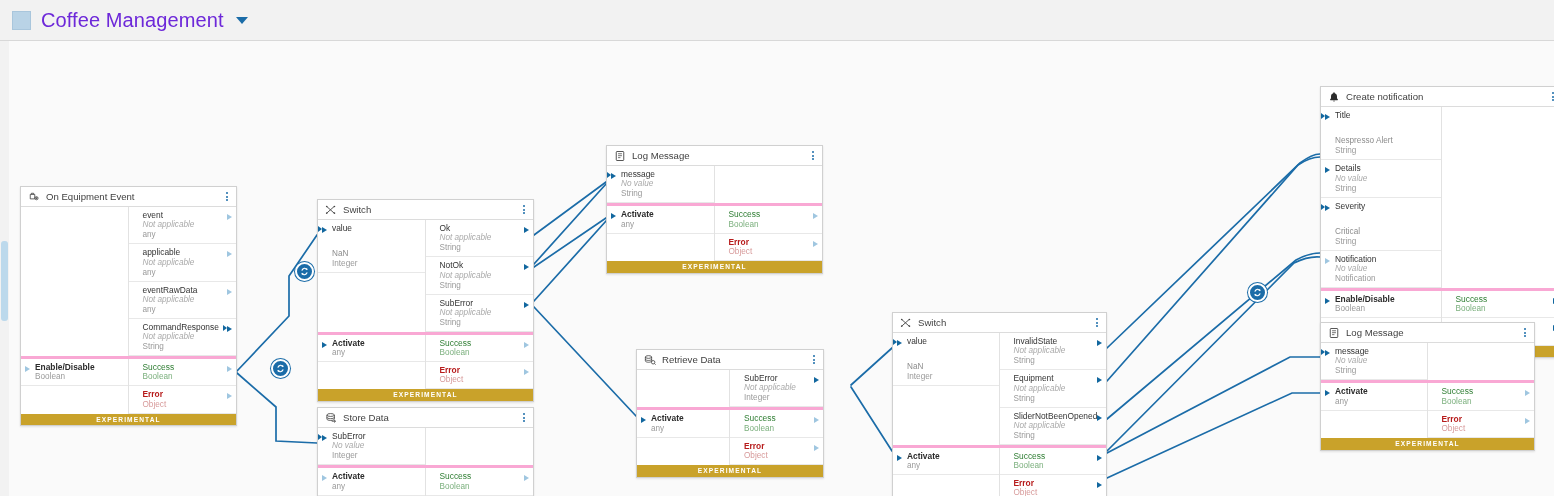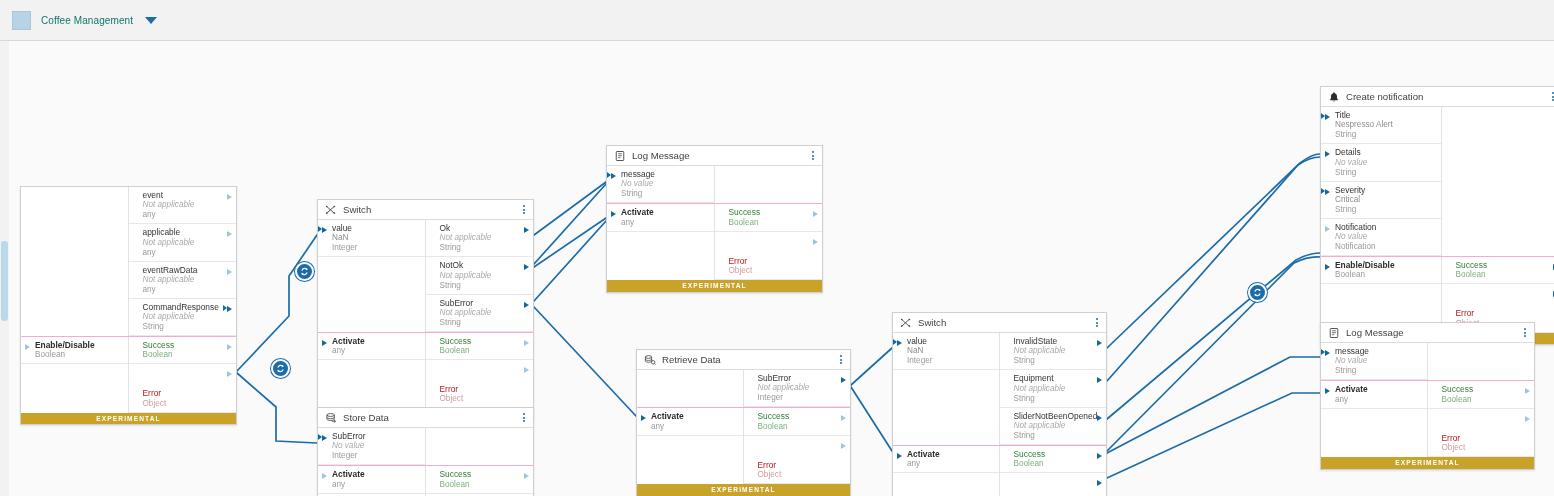--- a/index.html
+++ b/index.html
@@ -12,21 +12,21 @@
     position:relative;
   }
 
   
   #topbar {
     position:absolute; left:0; top:0; width:1554px; height:41px;
     background:#f2f2f2; border-bottom:1px solid #d8d8d8;
     display:flex; align-items:center; padding-left:12px; gap:10px;
   }
   #appicon { width:19px; height:19px; background:#b9d3e6; border:1px solid #a9c6dc; }
-  #apptitle { font-size:10px; color:#0f766e; letter-spacing:.1px; }
+  #apptitle { font-size:20px; color:#6d28d9; letter-spacing:.1px; }
   #titlecaret {
     width:0;height:0;border-left:6px solid transparent;border-right:6px solid transparent;
     border-top:7px solid #1b6ca8; margin-left:2px;
   }
 
   
   #canvas {
     position:absolute; left:0; top:41px; width:1554px; height:455px;
     background:#fafafa; overflow:hidden;
   }
@@ -57,28 +57,28 @@
   .body { display:flex;justify-content:space-between; }
   .col { width:50%; }
   .col.left { border-right:1px solid #e2e2e2; }
   .cell {
     position:relative; padding:3px 14px 3px 14px; min-height:27px;
     border-bottom:1px solid #e8e8e8;
   }
   .cell.blank { border-bottom:1px solid transparent; }
   .cell .n { display:block; font-size:8.4px; color:#333; line-height:1.22; }
   .cell .v { display:block; font-size:8.2px; color:#a9a9a9; font-style:italic; line-height:1.22; }
-  .cell .v.solid { font-style:normal; color:#8c8c8c; }
+  .cell .v.solid { font-style:normal; color:#8c8c8c;margin-top:16px; }
   .cell .t { display:block; font-size:8.2px; color:#9a9a9a; line-height:1.22; }
 
-  .sect { border-top:1px solid #f9a8d4; }
+  .sect { border-top:3px solid #f9a8d4; }
   .cell.bold .n { font-weight:bold; color:#2b2b2b; }
   .cell.ok  .n { font-weight:normal; color:#2e7d32; }
   .cell.ok  .t { color:#7cb07e; }
-  .cell.err .n { font-weight:normal; color:#b71c1c;margin-top:21px; }
+  .cell.err .n { font-weight:bold; color:#b71c1c; }
   .cell.err .t { color:#d79a9a; }
 
   
   .port { position:absolute; top:7px; width:0;height:0;
     border-top:3.6px solid transparent; border-bottom:3.6px solid transparent; }
   .port.in  { left:4px;  border-left:5.4px solid #9fc6e0; }
   .port.out { right:4px; border-left:5.4px solid #9fc6e0; }
   .port.on  { border-left-color:#12679f; }
   .port.on.dbl::after {
     content:""; position:absolute; left:-9px; top:-3.6px; width:0;height:0;
@@ -126,20 +126,36 @@
       <path d="M 1107,340 L 1298,124 Q 1310,116 1320,116" fill="none" stroke="#1b6ca8" stroke-width="1.7" stroke-linecap="round"></path>
       <path d="M 1107,378 L 1296,219 Q 1309,212 1320,212" fill="none" stroke="#1b6ca8" stroke-width="1.7" stroke-linecap="round"></path>
       <path d="M 1107,410 L 1294,222 Q 1308,215 1320,216" fill="none" stroke="#1b6ca8" stroke-width="1.7" stroke-linecap="round"></path>
       <path d="M 1107,412 L 1290,316 L 1320,316" fill="none" stroke="#1b6ca8" stroke-width="1.7" stroke-linecap="round"></path>
       <path d="M 1107,437 L 1292,352 L 1320,352" fill="none" stroke="#1b6ca8" stroke-width="1.7" stroke-linecap="round"></path>
       <path d="M 1535,218 L 1547,218" fill="none" stroke="#1b6ca8" stroke-width="1.7" stroke-linecap="round"></path>
       <path d="M 1535,243 L 1547,243" fill="none" stroke="#1b6ca8" stroke-width="1.7" stroke-linecap="round"></path>
     </svg>
   <div id="nodelayer">
       <div class="node" style="left: 20px; top: 145px; width: 217px;">
+        <div class="node-head">
+          <span class="hicon"><svg viewBox="0 0 16 16">
+              <g fill="none" stroke="#444" stroke-width="1.1">
+                <path d="M3 4.5h6v6H3z"></path>
+                <path d="M4.5 4.5V3h3v1.5"></path>
+              </g>
+              <circle cx="11.3" cy="9.6" r="2.1" fill="none" stroke="#444" stroke-width="1.1"></circle>
+              <path d="M11.3 8.4v2.4M10.1 9.6h2.4" stroke="#444" stroke-width="1"></path>
+            </svg></span>
+          <span class="node-title">On Equipment Event</span>
+          <span class="kebab">
+            <i></i>
+            <i></i>
+            <i></i>
+          </span>
+        </div>
         <div class="body">
           <div class="col left">
             <div class="cell blank"></div>
             <div class="cell blank"></div>
             <div class="cell blank"></div>
             <div class="cell blank"></div>
           </div>
           <div class="col right">
             <div class="cell ">
               <span class="port out"></span>
@@ -359,21 +375,21 @@
             </div>
             <div class="cell err">
               <span class="port out"></span>
               <span class="n">Error</span>
               <span class="t">Object</span>
             </div>
           </div>
         </div>
         <div class="exp">EXPERIMENTAL</div>
       </div>
-      <div class="node" style="left: 636px; top: 308px; width: 215px;">
+      <div class="node" style="left: 636px; top: 308px; width: 188px;">
         <div class="node-head">
           <span class="hicon"><svg viewBox="0 0 16 16">
               <g fill="none" stroke="#444" stroke-width="1.1">
                 <ellipse cx="6" cy="4" rx="4.2" ry="1.8"></ellipse>
                 <path d="M1.8 4v5.2c0 1 1.9 1.8 4.2 1.8s4.2-.8 4.2-1.8V4"></path>
                 <path d="M1.8 6.8c0 1 1.9 1.8 4.2 1.8s4.2-.8 4.2-1.8"></path>
               </g>
               <circle cx="12.2" cy="11" r="2.3" fill="none" stroke="#444" stroke-width="1.1"></circle>
               <path d="M13.9 12.7l1.5 1.5" stroke="#444" stroke-width="1.2"></path>
             </svg></span>

